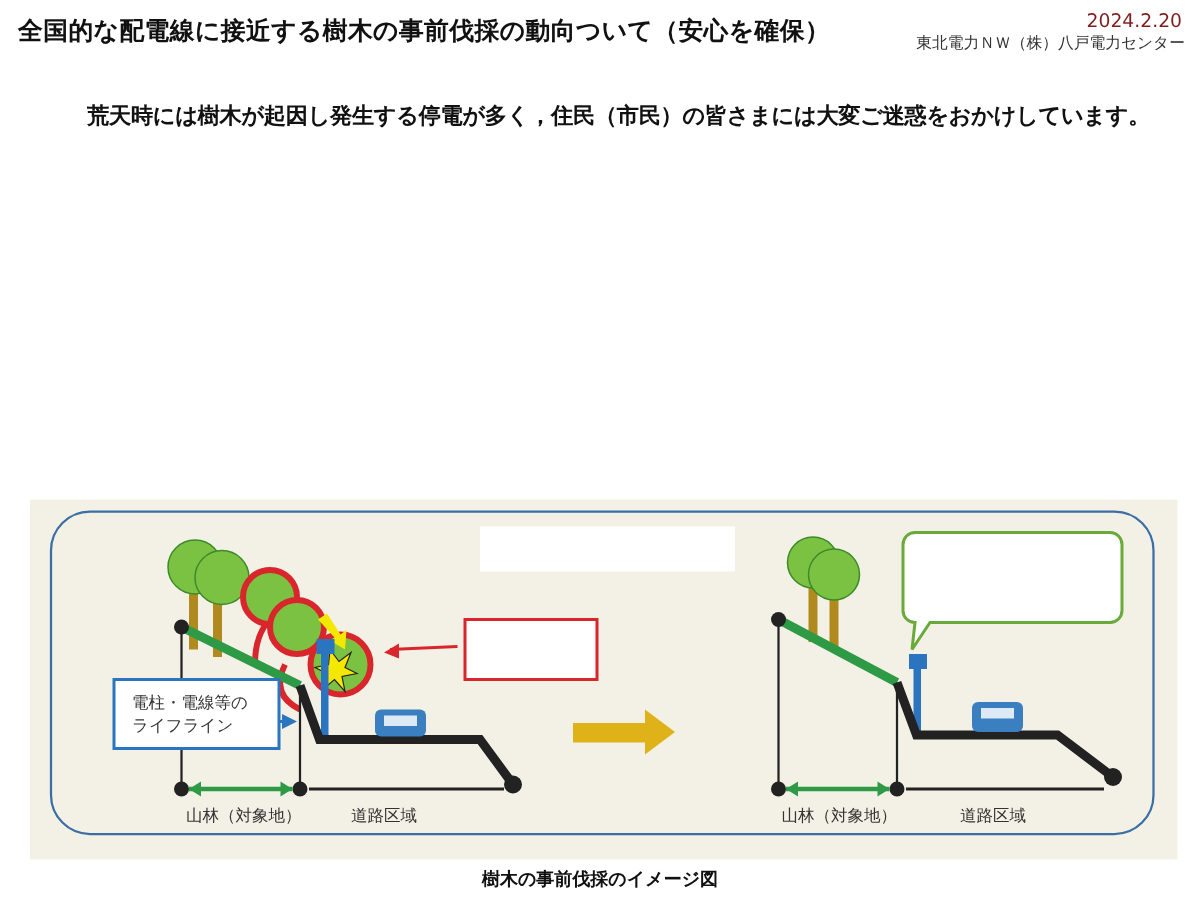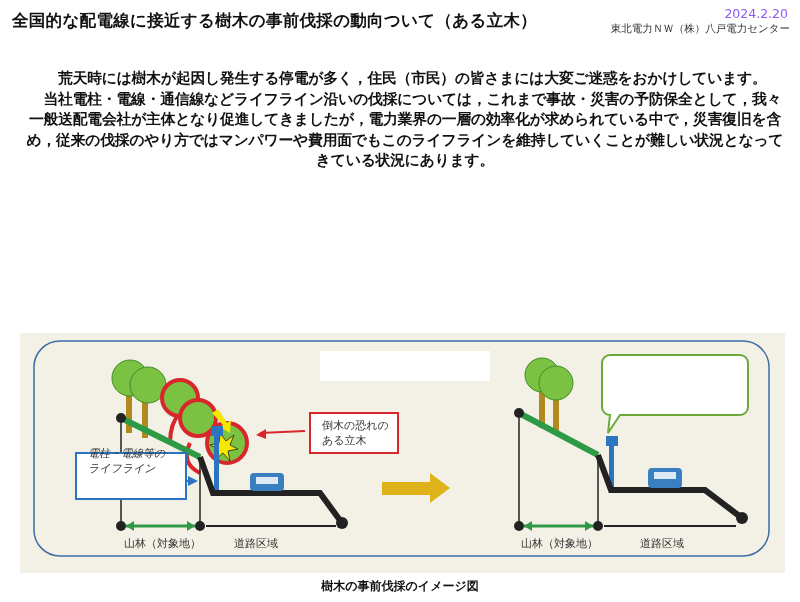--- a/index.html
+++ b/index.html
@@ -1,36 +1,35 @@
 <!DOCTYPE html>
 <html><head>
 <meta charset="utf-8">
 <style>
   html, body { margin:0; padding:0; background:#ffffff; }
   body { width:800px; height:602px; position:relative; overflow:hidden; font-family:"DejaVu Sans", "Liberation Sans", sans-serif; color:#111; }
   .title { position:absolute; left:12px; top:10px; font-size:16.5px; font-weight:bold; letter-spacing:0.3px; white-space:nowrap; }
-  .date { position:absolute; right:12px; top:6px; font-size:12.5px; color:#8b5cf6; text-align:right; }
+  .date { position:absolute; right:12px; top:6px; font-size:12.5px; color:#7f1d1d; text-align:right; }
   .org { position:absolute; right:10px; top:22px; font-size:10.5px; color:#333; text-align:center; white-space:nowrap; }
   .body-text { position:absolute; left:22px; top:68px; width:766px; font-size:14.8px; font-weight:bold; line-height:20.6px; letter-spacing:-0.2px;text-align:center; }
   .body-text p { margin:0; text-indent:1em; }
   .figure { position:absolute; left:20px; top:333px; width:765px; height:240px; background:#f3f1e6; }
   .figure svg { position:absolute; left:0; top:0; }
   .label { position:absolute; font-size:11px; color:#333; line-height:15px; white-space:nowrap; font-family:"DejaVu Sans", sans-serif; }
   .caption { position:absolute; left:0; width:800px; top:578px; text-align:center; font-size:12px; font-weight:bold; }
 </style>
 </head>
 <body>
 
-<div class="title">全国的な配電線に接近する樹木の事前伐採の動向ついて（ある立木）</div>
+<div class="title">全国的な配電線に接近する樹木の事前伐採の動向ついて（安心を確保）</div>
 <div class="date">2024.2.20</div>
 <div class="org">東北電力ＮＷ（株）八戸電力センター</div>
 
 <div class="body-text">
   <p>荒天時には樹木が起因し発生する停電が多く，住民（市民）の皆さまには大変ご迷惑をおかけしています。</p>
-  <p>当社電柱・電線・通信線などライフライン沿いの伐採については，これまで事故・災害の予防保全として，我々一般送配電会社が主体となり促進してきましたが，電力業界の一層の効率化が求められている中で，災害復旧を含め，従来の伐採のやり方ではマンパワーや費用面でもこのライフラインを維持していくことが難しい状況となってきている状況にあります。</p>
 </div>
 
 <div class="figure">
   <svg width="765" height="240" viewBox="0 0 765 240">
 
     <rect x="14" y="8" width="735" height="215" rx="26" ry="26" fill="none" stroke="#3a6ea5" stroke-width="1.5"></rect>
 
     <rect x="300" y="18" width="170" height="30" fill="#ffffff"></rect>
 
     <g>
@@ -104,27 +103,23 @@
       <circle cx="578" cy="193" r="5" fill="#222"></circle>
       <line x1="504" y1="193" x2="573" y2="193" stroke="#2f9a45" stroke-width="3"></line>
       <polygon points="504,193 512,188 512,198" fill="#2f9a45"></polygon>
       <polygon points="573,193 565,188 565,198" fill="#2f9a45"></polygon>
       <line x1="584" y1="193" x2="716" y2="193" stroke="#222" stroke-width="2"></line>
 
       <path d="M590 22 h130 a8 8 0 0 1 8 8 v44 a8 8 0 0 1 -8 8 h-120 l-12 18 l2 -18 a8 8 0 0 1 -8 -8 v-44 a8 8 0 0 1 8 -8 z" fill="#ffffff" stroke="#6aaa3a" stroke-width="2"></path>
     </g>
   </svg>
 
-  <div class="label" style="left:68px;top:113px;font-style:italic;">
+  <div class="label" style="left:68px;top:128px;">
     <div>電柱・電線等の</div>
     <div>ライフライン</div>
-  </div>
-  <div class="label" style="left:302px;top:85px;">
-    <div>倒木の恐れの</div>
-    <div>ある立木</div>
   </div>
   <div class="label" style="left:104px;top:203px;">山林（対象地）</div>
   <div class="label" style="left:214px;top:203px;">道路区域</div>
 
   <div class="label" style="left:501px;top:203px;">山林（対象地）</div>
   <div class="label" style="left:620px;top:203px;">道路区域</div>
 </div>
 
 <div class="caption">樹木の事前伐採のイメージ図</div>
 

